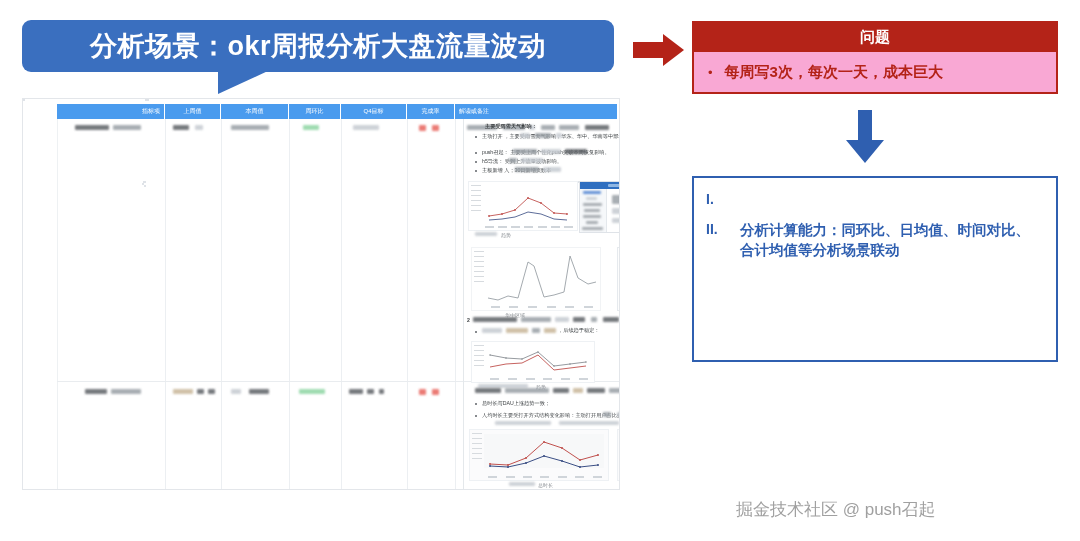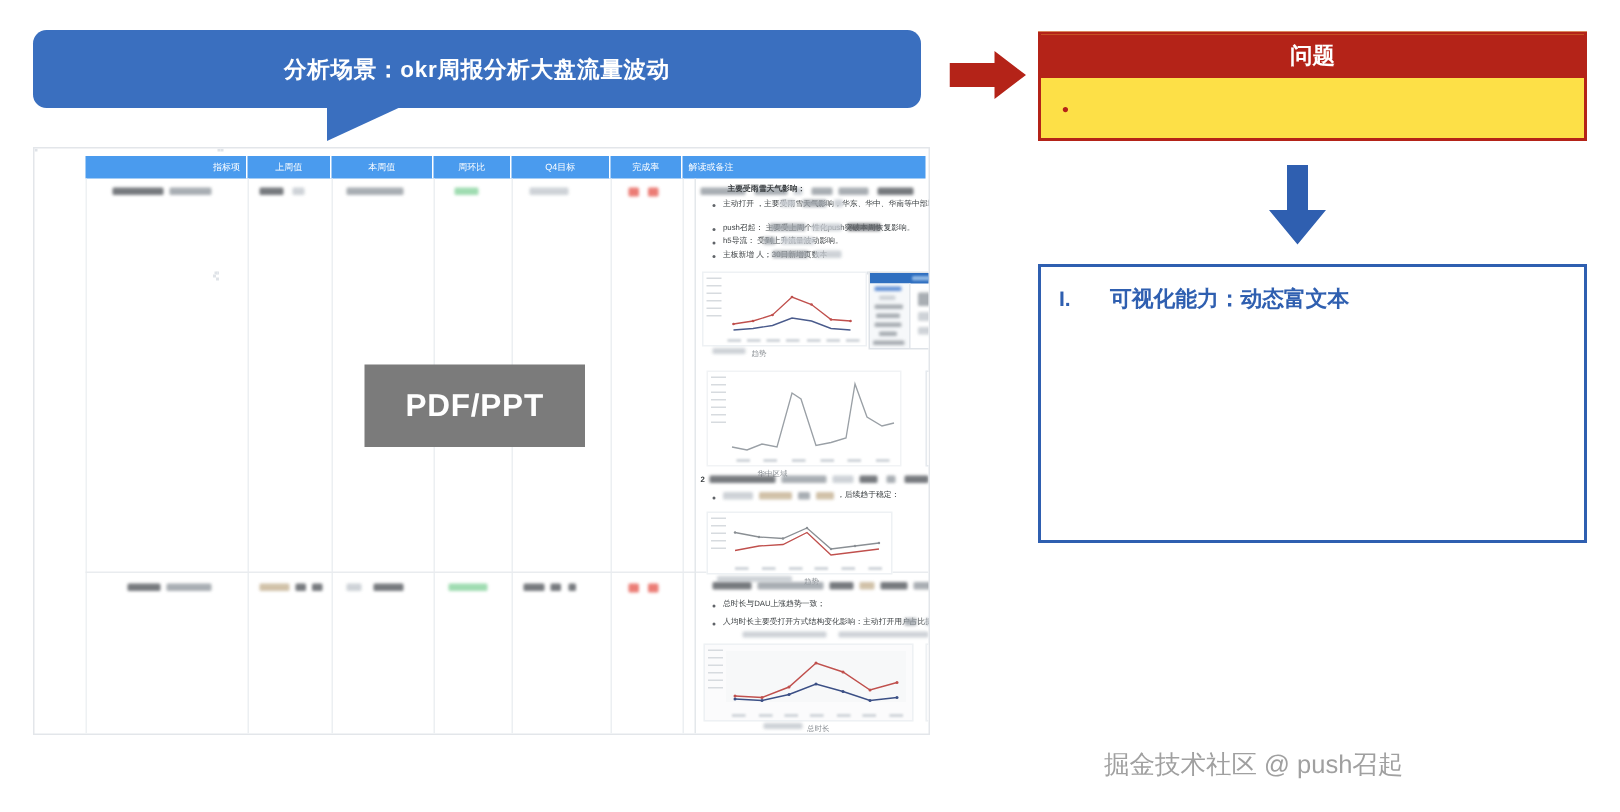--- a/index.html
+++ b/index.html
@@ -30,21 +30,21 @@
     position: absolute;
     inset: 0;
     background: #3a6fbf;
     border-radius: 9px;
     display: flex;
     align-items: center;
     justify-content: center;
   }
   .banner-title {
     color: #ffffff;
-    font-size: 15px;
+    font-size: 27px;
     font-weight: 600;
     letter-spacing: 0.5px;
     white-space: nowrap;
   }
   .banner-tail {
     position: absolute;
     left: 196px;
     top: 50px;
     width: 0;
     height: 0;
@@ -252,21 +252,21 @@
   .card {
     position: absolute;
     box-sizing: border-box;
   }
   .card-problem {
     left: 692px;
     top: 21px;
     width: 366px;
     height: 73px;
     border: 2px solid #b42318;
-    background: #fde047;
+    background: #f9a8d4;
   }
   .card-problem .card-head {
     height: 29px;
     background: #b42318;
     display: flex;
     align-items: center;
     justify-content: center;
   }
   .card-problem .card-head span {
     color: #ffffff;
@@ -722,49 +722,50 @@
               <circle cx="118" cy="32" r="1"></circle>
           </g>
         </svg>
         
       </div>
 
       <div class="col-sep" style="left:440px; top:20px; background:#e4e8eb;"></div>
     </div>
   </div>
 
-  <div class="pdfppt">
-    <span>PDF/PPT</span>
-  </div>
 
   <div class="red-arrow">
     <svg width="52" height="34" viewBox="0 0 52 34">
       <path d="M0,9 L30,9 L30,1 L51,17 L30,33 L30,25 L0,25 Z" fill="#b42318"></path>
     </svg>
   </div>
 
   <div class="card card-problem">
     <div class="card-head">
       <span>问题</span>
     </div>
     <div class="card-body">
       <span class="dot">•</span>
+      <span class="txt">每周写3次，每次一天，成本巨大</span>
     </div>
   </div>
 
   <div class="blue-arrow">
     <svg width="40" height="54" viewBox="0 0 40 54">
       <path d="M13,0 L27,0 L27,30 L39,30 L20,53 L1,30 L13,30 Z" fill="#2f5fb0"></path>
     </svg>
   </div>
 
   <div class="card card-solution">
     <div class="card-body">
       <div class="sol-item">
         <div class="sol-num">I.</div>
-        <div class="sol-text">可视化能力：动态富文本</div>
+      </div>
+      <div class="sol-item">
+        <div class="sol-num">II.</div>
+        <div class="sol-text">分析计算能力：同环比、日均值、时间对比、合计均值等分析场景联动</div>
       </div>
     </div>
   </div>
 
   <div class="watermark">掘金技术社区 @ push召起</div>
 
 </div>
 
 </body></html>

